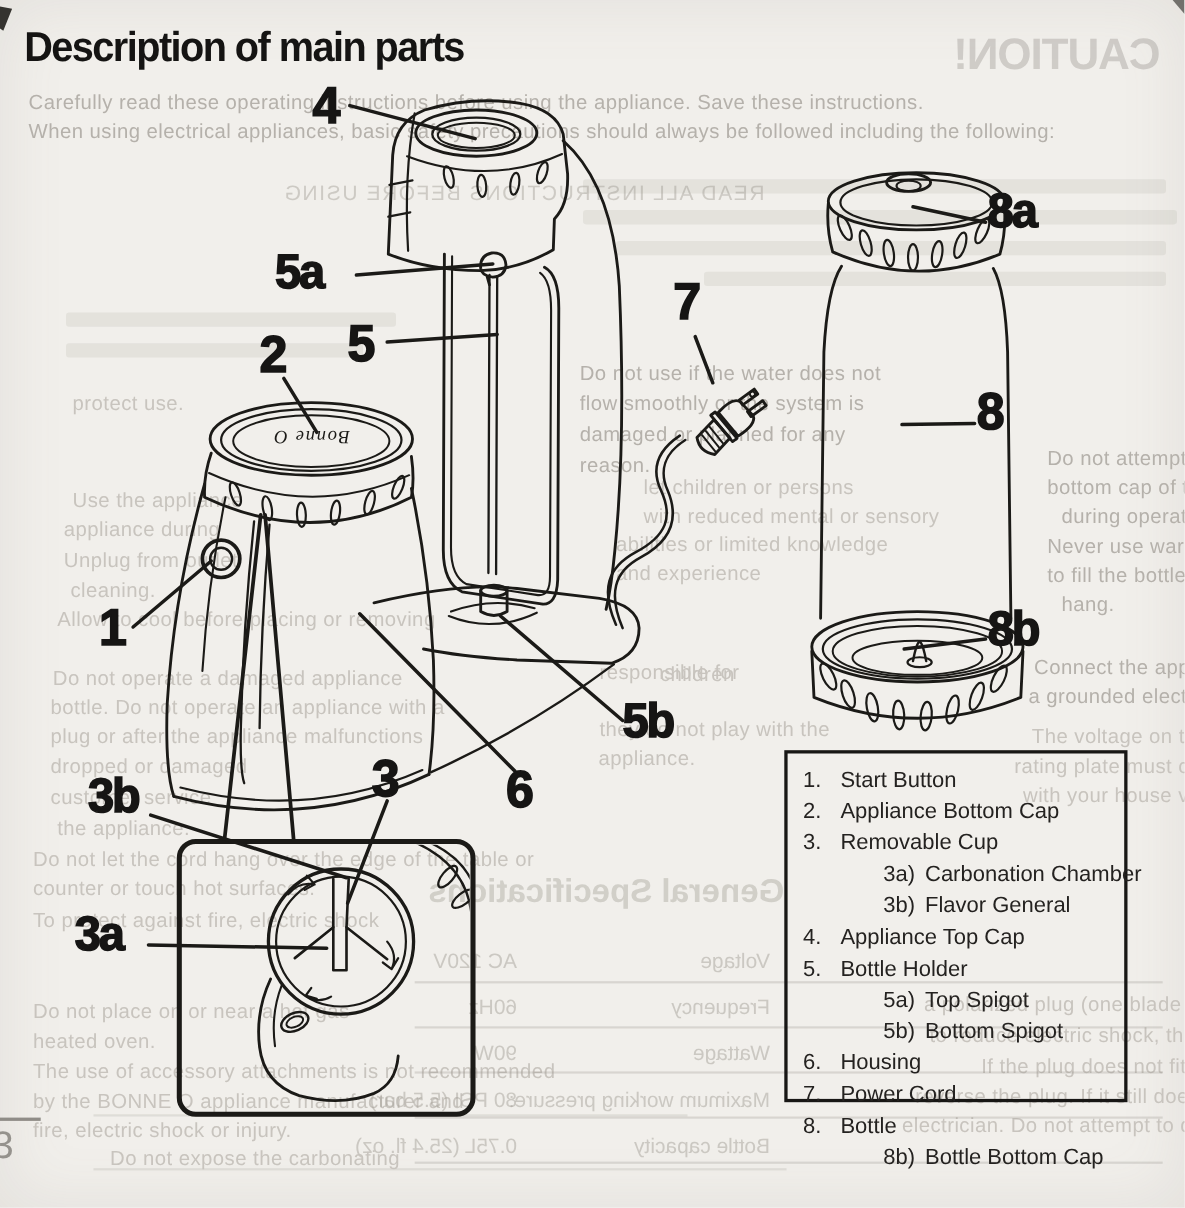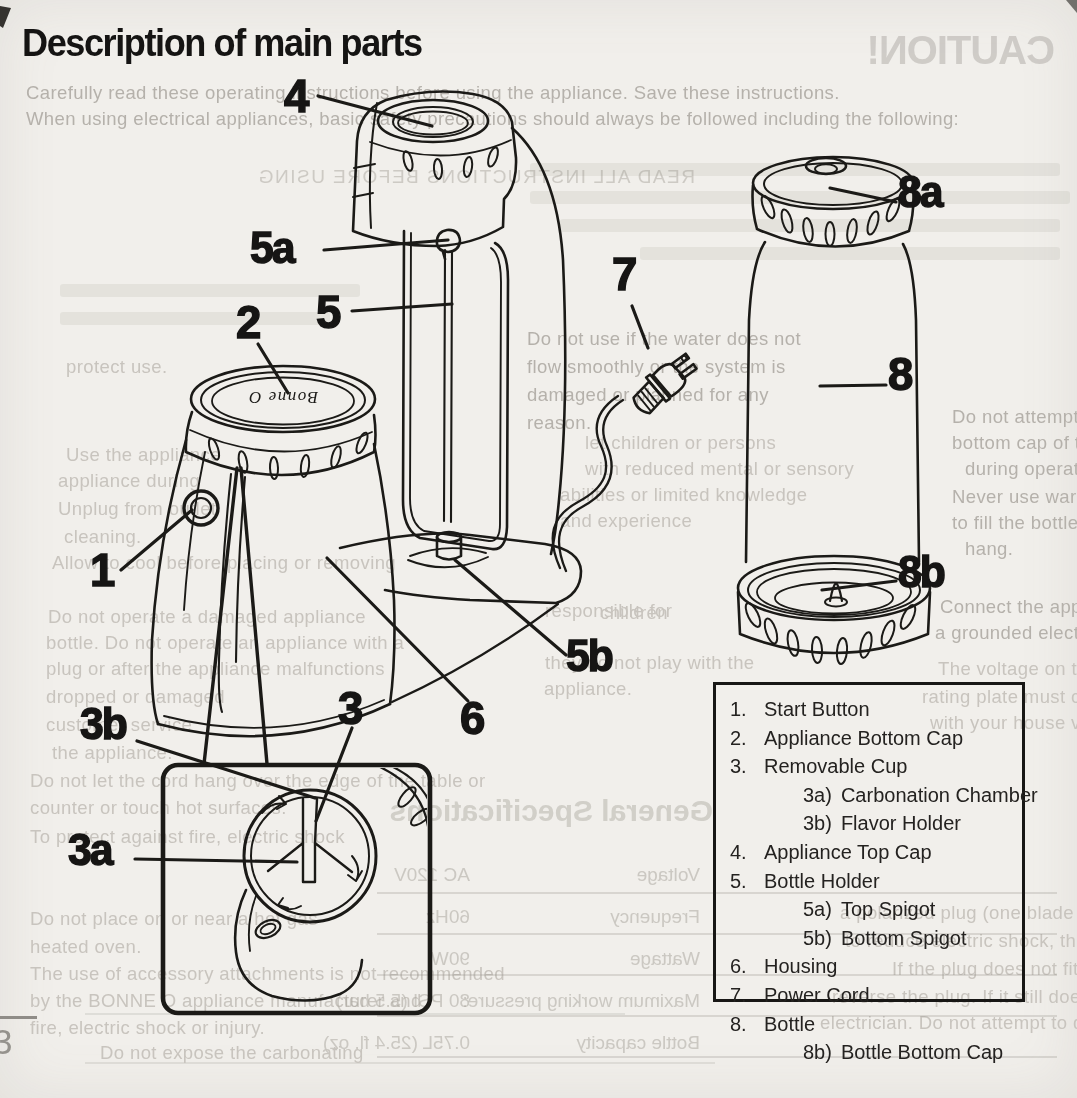--- a/index.html
+++ b/index.html
@@ -306,21 +306,21 @@
   <div class="co co2" style="left:80px;top:702px;">3b</div>
   <div class="co co2" style="left:68px;top:828px;">3a</div>
 
   <div id="title">Description of main parts</div>
 
   <div id="legend">
     <div class="lg-row"><span class="lg-n">1.</span><span>Start Button</span></div>
     <div class="lg-row"><span class="lg-n">2.</span><span>Appliance Bottom Cap</span></div>
     <div class="lg-row"><span class="lg-n">3.</span><span>Removable Cup</span></div>
     <div class="lg-row sub"><span class="lg-n">3a)</span><span>Carbonation Chamber</span></div>
-    <div class="lg-row sub"><span class="lg-n">3b)</span><span>Flavor Holder</span></div>
+    <div class="lg-row sub"><span class="lg-n">3b)</span><span>Flavor General</span></div>
     <div class="lg-row"><span class="lg-n">4.</span><span>Appliance Top Cap</span></div>
     <div class="lg-row"><span class="lg-n">5.</span><span>Bottle Holder</span></div>
     <div class="lg-row sub"><span class="lg-n">5a)</span><span>Top Spigot</span></div>
     <div class="lg-row sub"><span class="lg-n">5b)</span><span>Bottom Spigot</span></div>
     <div class="lg-row"><span class="lg-n">6.</span><span>Housing</span></div>
     <div class="lg-row"><span class="lg-n">7.</span><span>Power Cord</span></div>
     <div class="lg-row"><span class="lg-n">8.</span><span>Bottle</span></div>
     <div class="lg-row sub"><span class="lg-n">8b)</span><span>Bottle Bottom Cap</span></div>
   </div>
 

